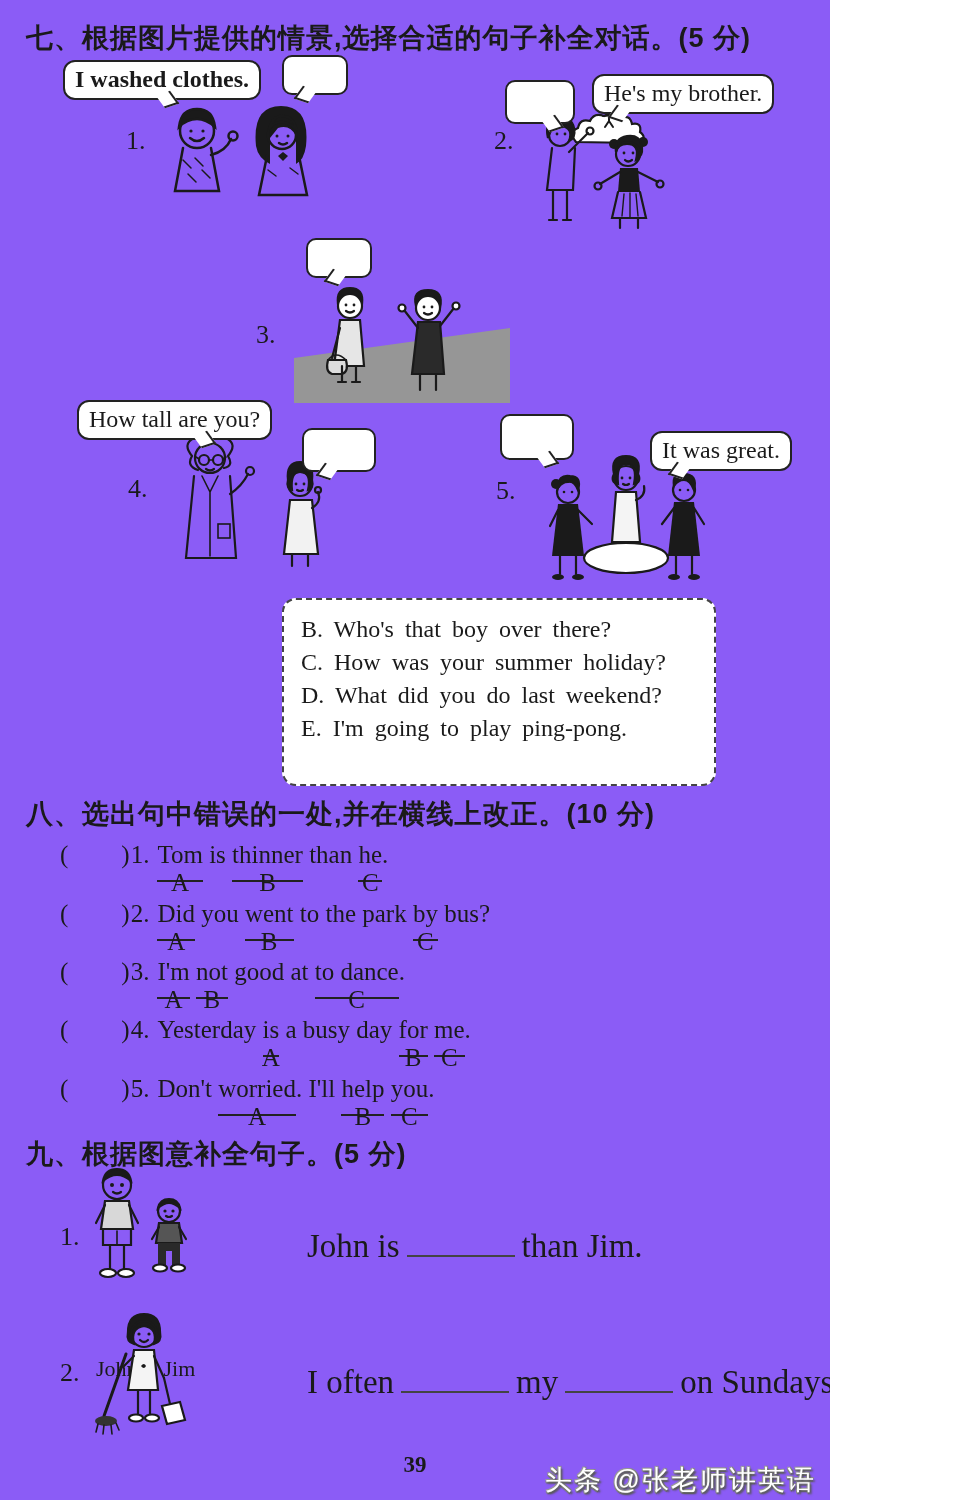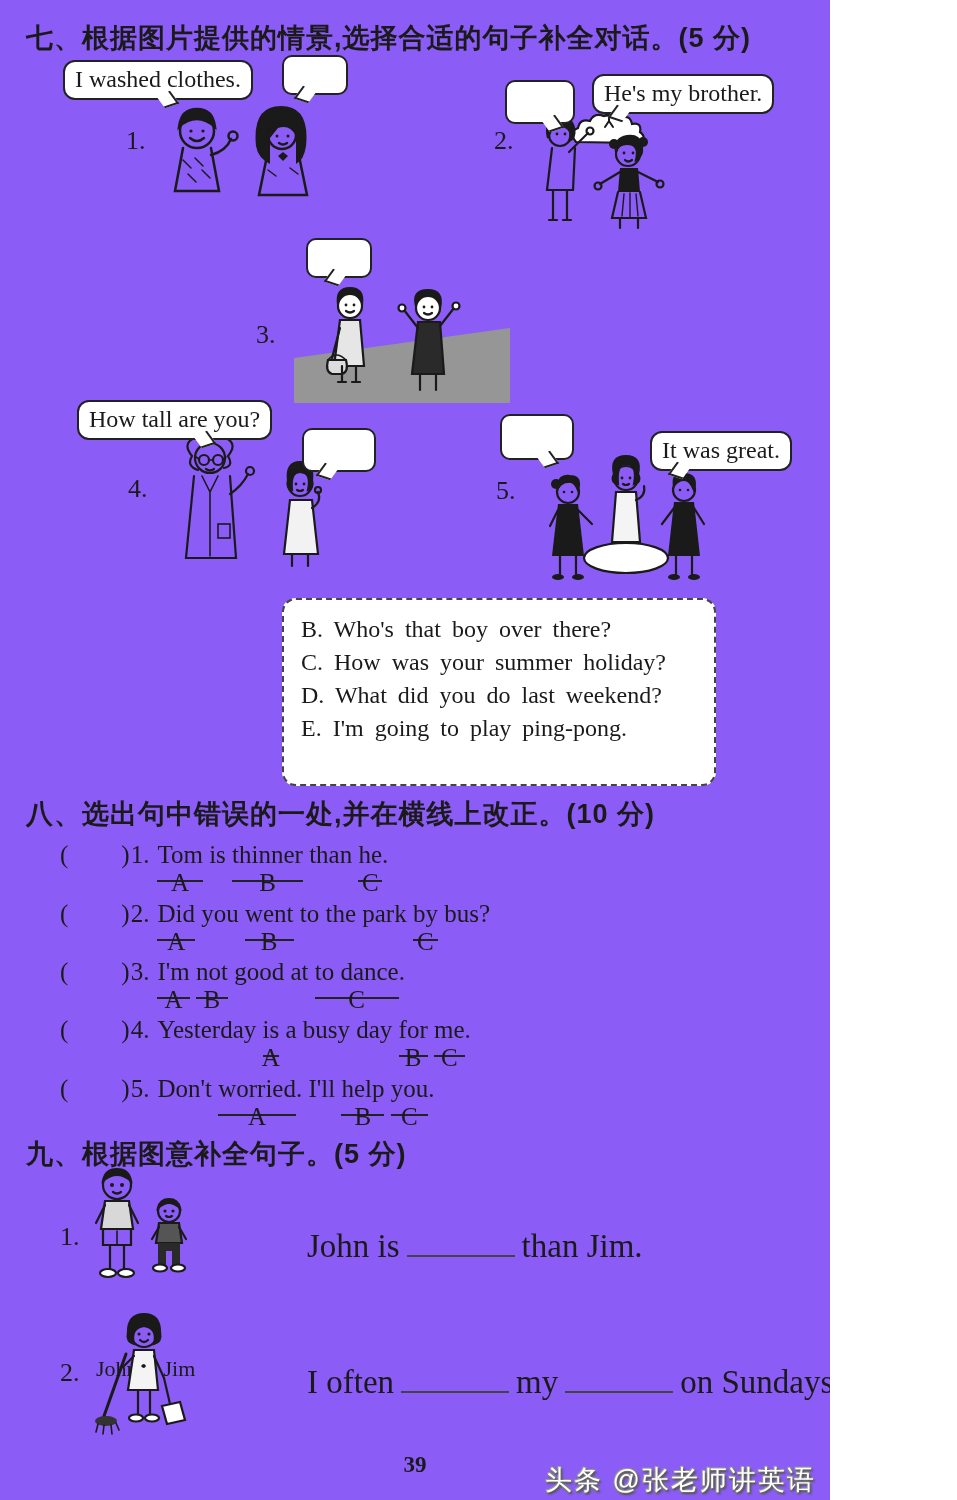--- a/index.html
+++ b/index.html
@@ -45,21 +45,21 @@
              text-shadow:2px 2px 2px #555,-1px -1px 0 #999,1px -1px 0 #888,-1px 1px 0 #888,0 2px 1px #666;}
   svg{display:block;}
 </style>
 </head>
 <body>
 
 <div class="sheet">
 
   <div class="sec-title" style="left:26px;top:20px;">七、根据图片提供的情景,选择合适的句子补全对话。(5 分)</div>
 
-  <div class="bubble tdr" style="left:63px;top:60px;--tx:95px;"><span>I washed clothes.</span></div>
+  <div class="bubble tdr" style="left:63px;top:60px;font-weight:bold;--tx:95px;"><span>I washed clothes.</span></div>
   <div class="bubble-empty tdl" style="left:282px;top:55px;width:62px;height:36px;--tx:14px;"></div>
   <div class="num" style="left:126px;top:126px;">1.</div>
   <svg class="illus" style="left:150px;top:98px;" width="170" height="140" viewBox="0 0 170 140">
     <g fill="none" stroke="#1a1a1a" stroke-width="2.5" stroke-linecap="round">
       <circle cx="47" cy="33" r="17"></circle>
       <path d="M29,29 Q31,11 47,11 Q63,11 65,29 Q56,21 47,21 Q37,21 29,29 Z" fill="#1a1a1a"></path>
       <circle cx="41" cy="33" r="1.6" fill="#1a1a1a" stroke="none"></circle>
       <circle cx="53" cy="33" r="1.6" fill="#1a1a1a" stroke="none"></circle>
       <path d="M40,40 Q47,46 54,40"></path>
       <path d="M33,50 L25,93 L69,93 L61,50"></path>

